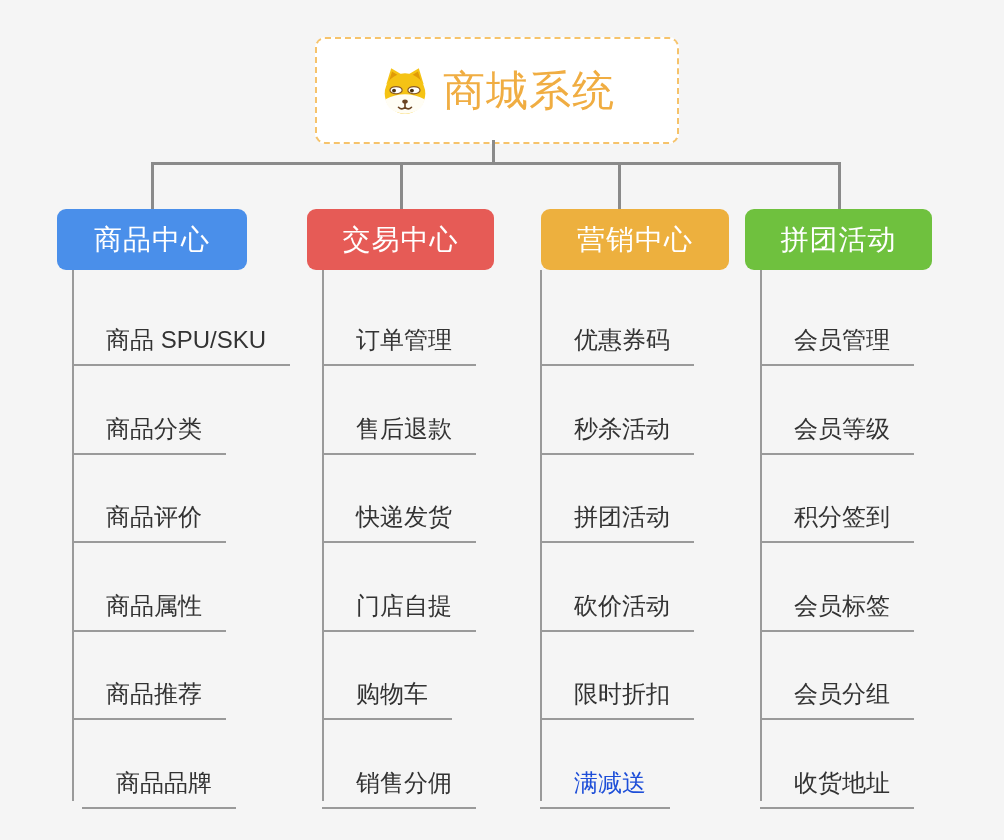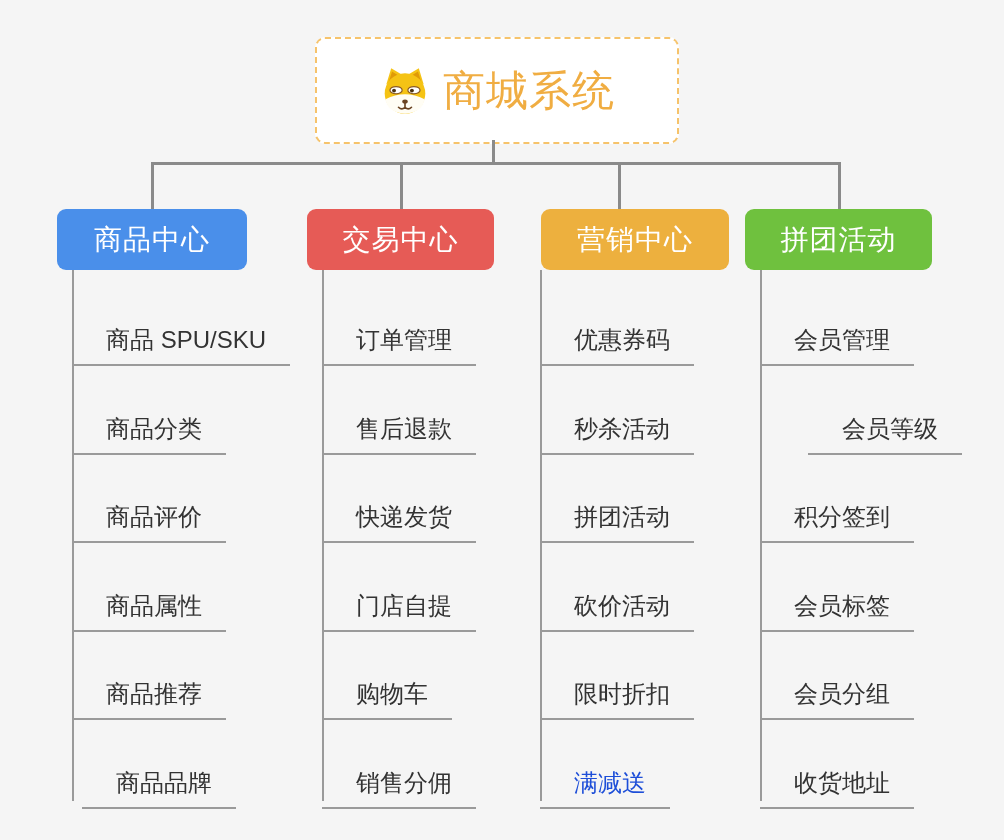--- a/index.html
+++ b/index.html
@@ -147,21 +147,21 @@
       <div class="child-node" style="left: 540px; top: 749px; height: 50px; border-bottom: 2px solid rgb(154, 154, 154); color: #1d4ed8;">
         <span>满减送</span>
       </div>
       <div class="branch-box" style="left: 745px; top: 209px; width: 187px; height: 61px; background: rgb(111, 193, 62);">
         <span>拼团活动</span>
       </div>
       <div class="spine" style="left: 760px; top: 270px; height: 531px; background: rgb(154, 154, 154);"></div>
       <div class="child-node" style="left: 760px; top: 306px; height: 50px; border-bottom: 2px solid rgb(154, 154, 154); color: rgb(51, 51, 51);">
         <span>会员管理</span>
       </div>
-      <div class="child-node" style="left: 760px; top: 395px; height: 50px; border-bottom: 2px solid rgb(154, 154, 154); color: rgb(51, 51, 51); margin-left: 48px;">
+      <div class="child-node" style="left: 760px; top: 395px; height: 50px; border-bottom: 2px solid rgb(154, 154, 154); color: rgb(51, 51, 51);">
         <span>会员等级</span>
       </div>
       <div class="child-node" style="left: 760px; top: 483px; height: 50px; border-bottom: 2px solid rgb(154, 154, 154); color: rgb(51, 51, 51);">
         <span>积分签到</span>
       </div>
       <div class="child-node" style="left: 760px; top: 572px; height: 50px; border-bottom: 2px solid rgb(154, 154, 154); color: rgb(51, 51, 51);">
         <span>会员标签</span>
       </div>
       <div class="child-node" style="left: 760px; top: 660px; height: 50px; border-bottom: 2px solid rgb(154, 154, 154); color: rgb(51, 51, 51);">
         <span>会员分组</span>

